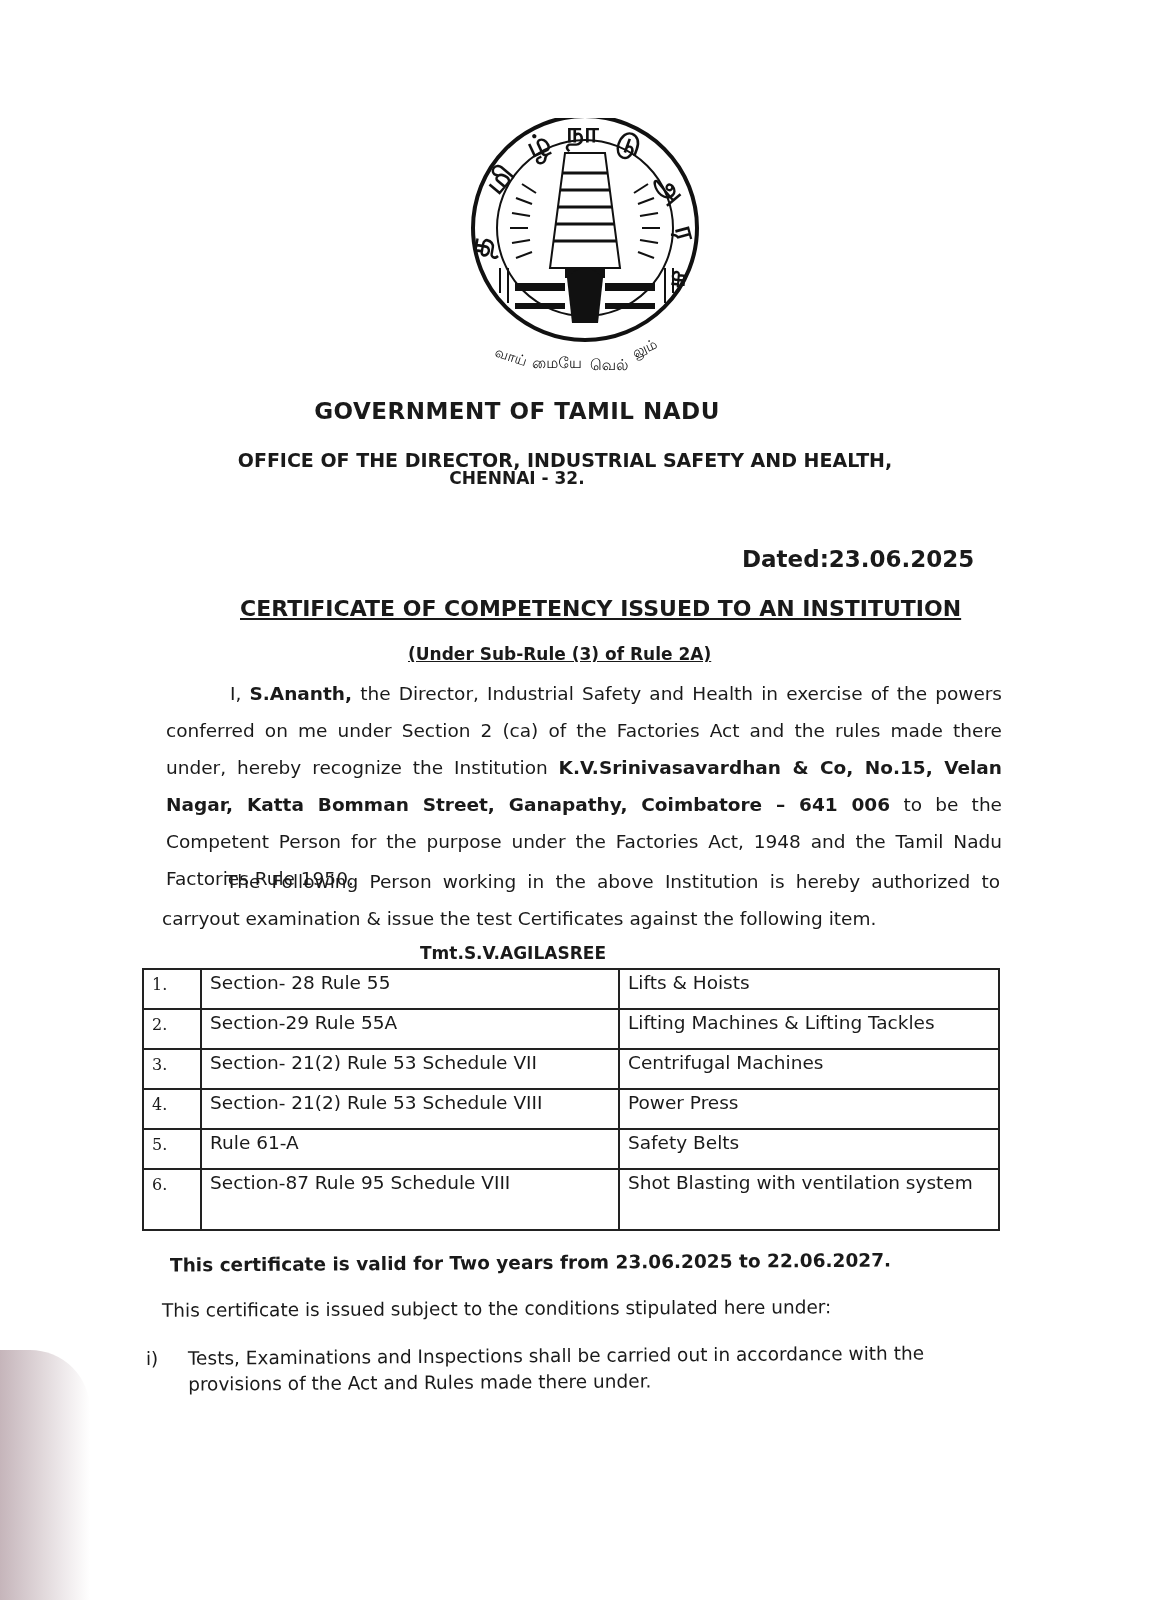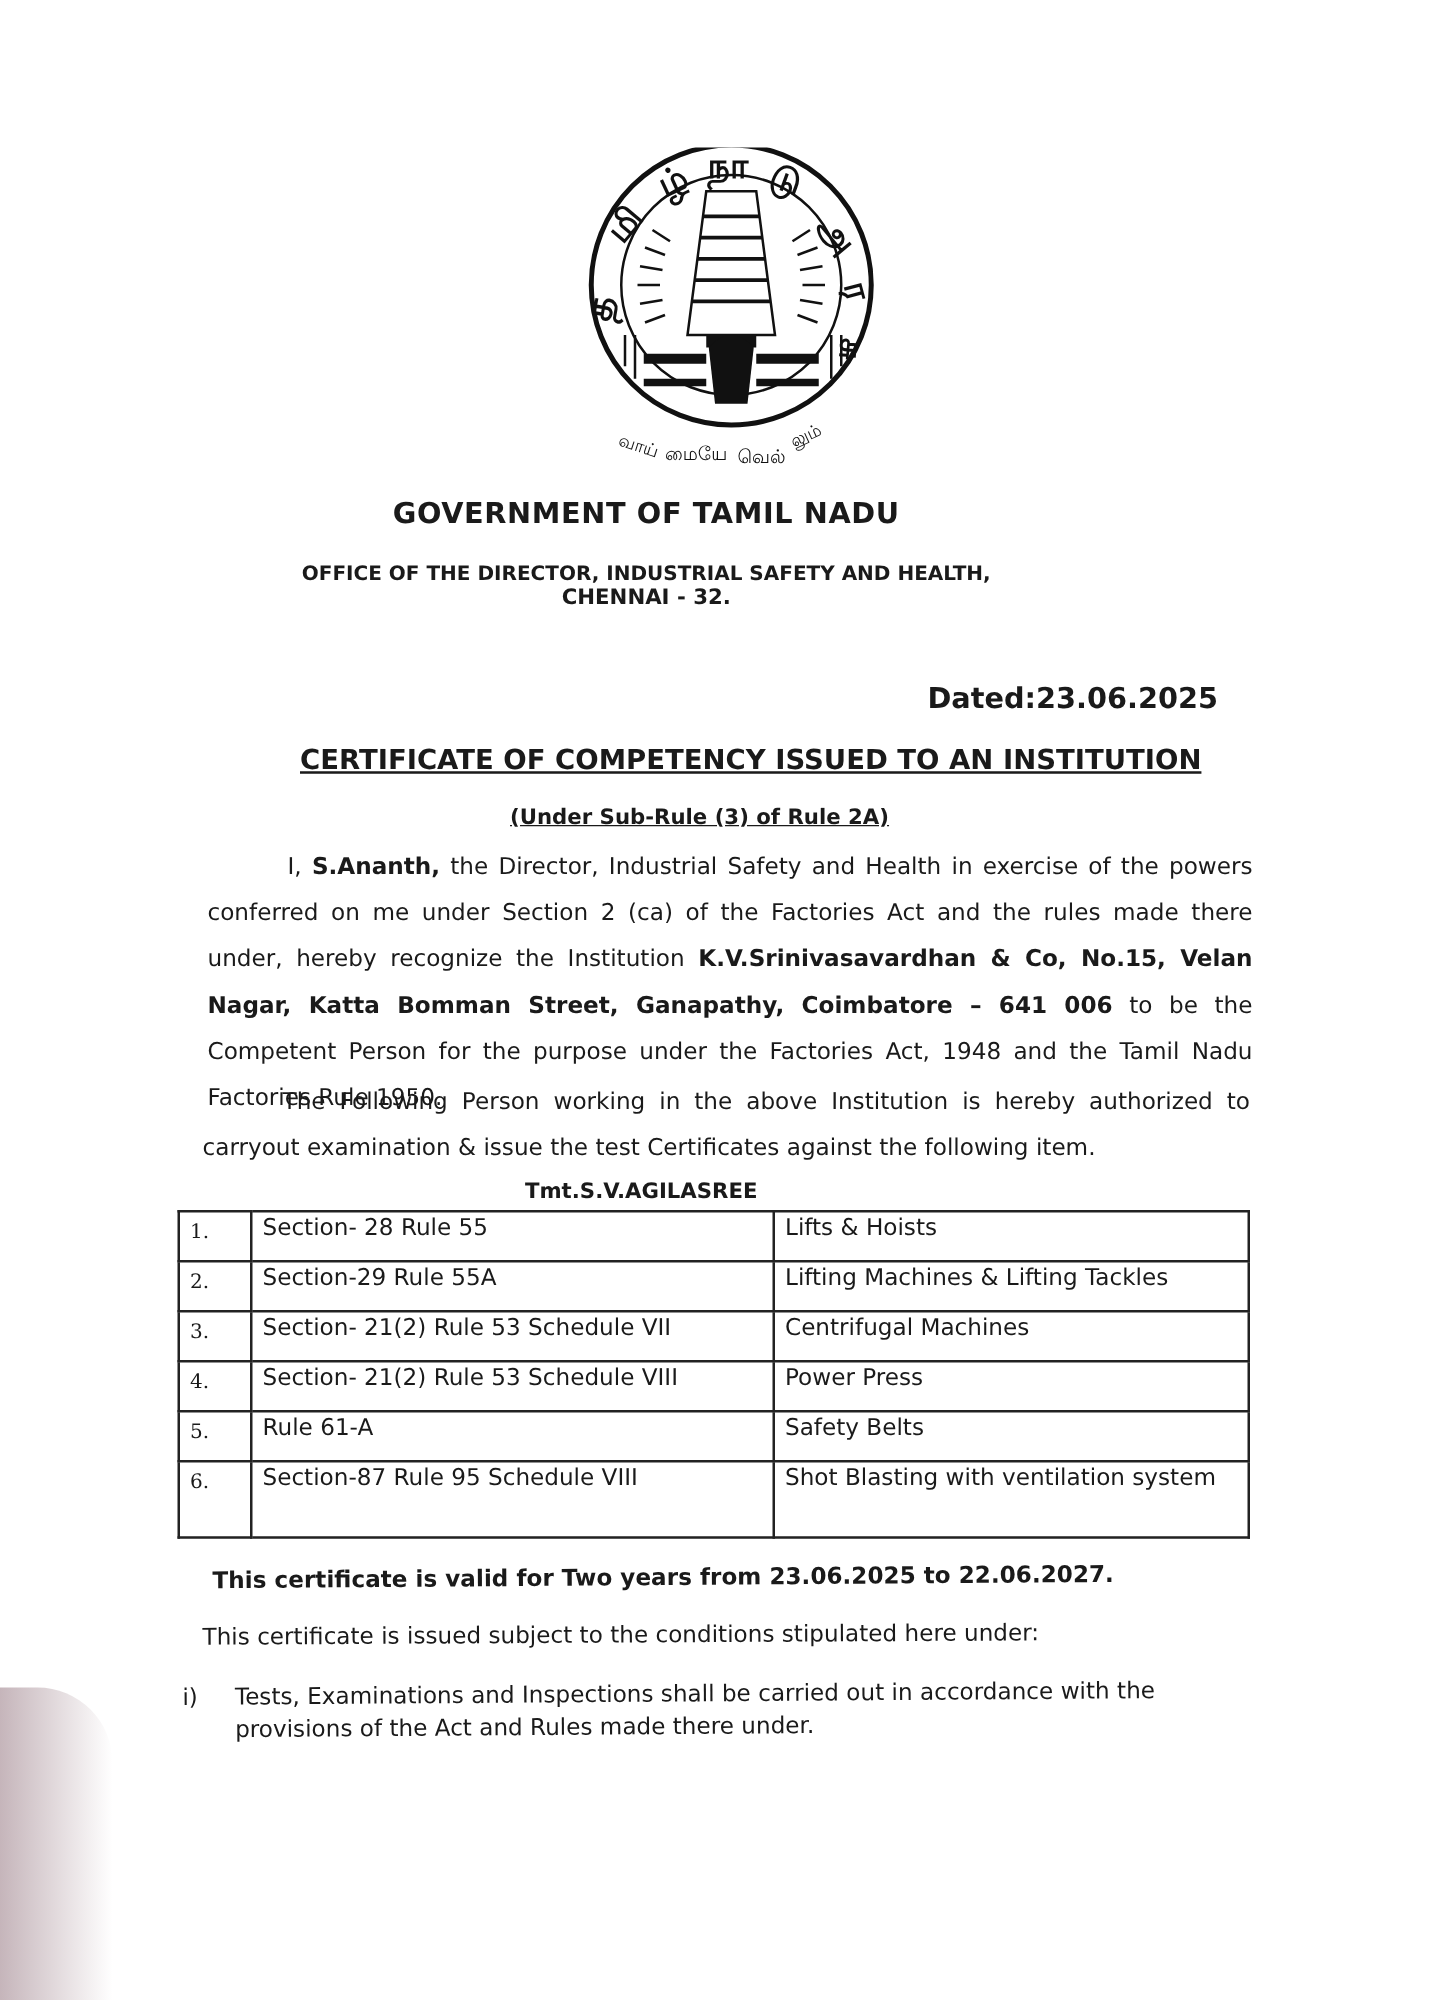--- a/index.html
+++ b/index.html
@@ -12,21 +12,21 @@
   .shadow-left {
     position:absolute; left:0; top:1350px; width:90px; height:250px;
     background:linear-gradient(to right, rgba(150,120,130,0.55), rgba(255,255,255,0));
     border-top-right-radius:60px;
   }
   .seal {
     position:absolute; left:470px; top:118px; width:240px; height:260px;
   }
   .center { position:absolute; left:0; width:1034px; text-align:center; }
   .gov { top:398px; font-size:23px; font-weight:bold; letter-spacing:0.5px; }
-  .office { top:449px; font-size:16px; font-weight:bold; }
+  .office { top:449px; font-size:19px; font-weight:bold;margin-left:48px; }
   .city { top:468px; font-size:17px; font-weight:bold; }
   .dated { position:absolute; top:546px; left:742px; font-size:23px; font-weight:bold; }
   .cert-title { position:absolute; top:596px; left:240px; font-size:22px; font-weight:bold; text-decoration:underline; }
   .subrule { position:absolute; top:644px; left:408px; font-size:17px; font-weight:bold; text-decoration:underline;text-align:center; }
   .para {
     position:absolute; left:166px; width:836px; font-size:18.5px; line-height:37px;
     text-align:justify;
   }
   .para1 { top:675px; text-indent:64px; }
   .para2 { top:863px; left:162px; width:838px; text-indent:64px; }

